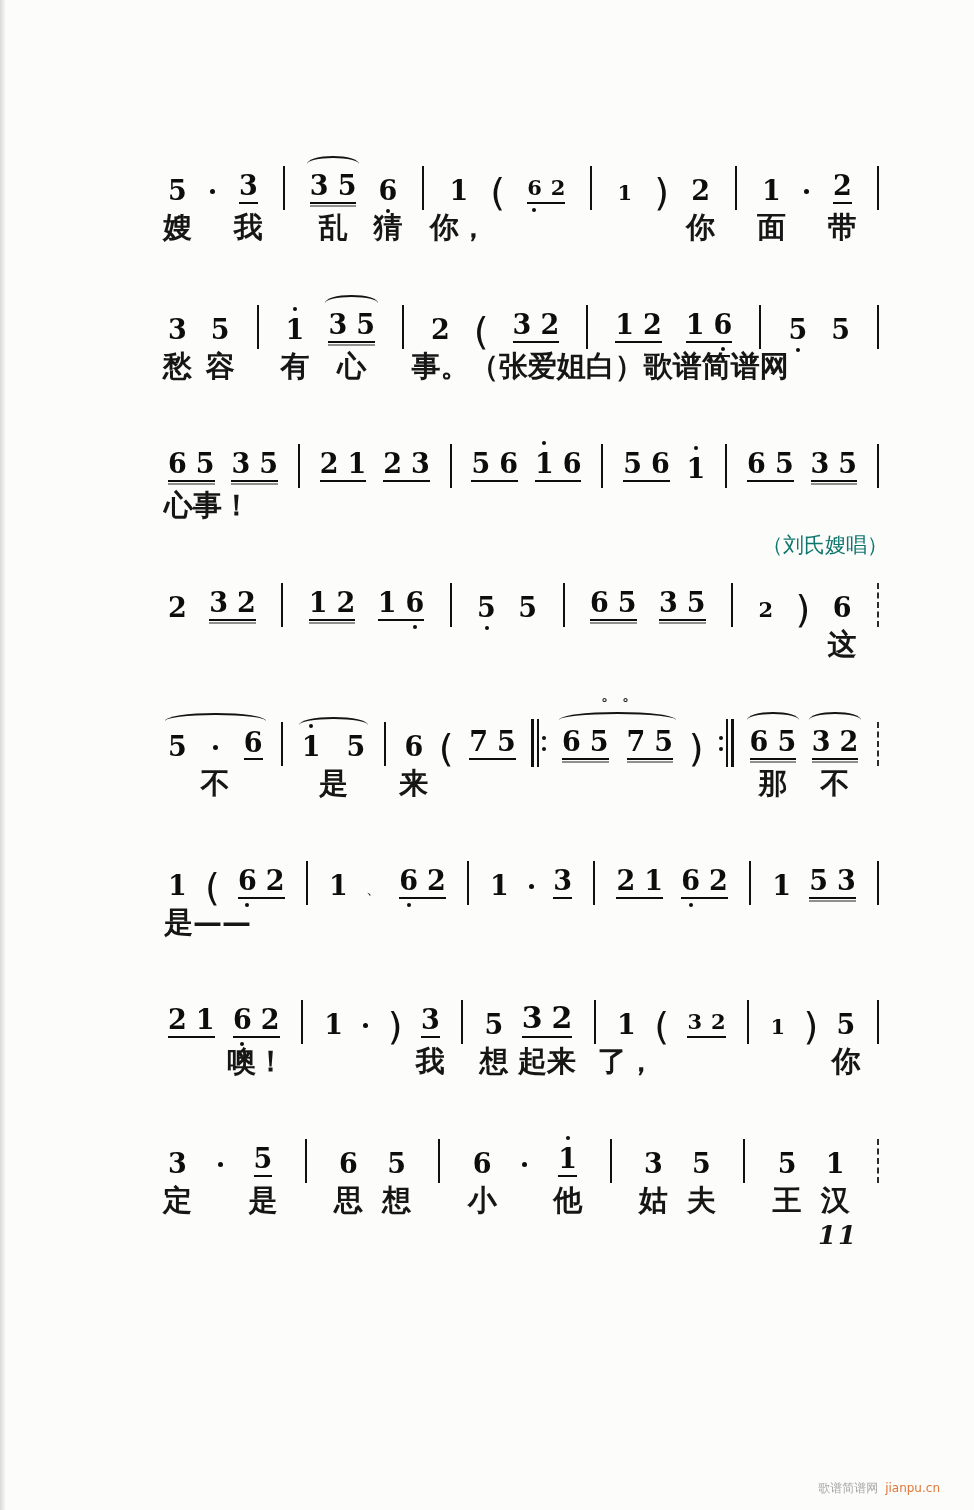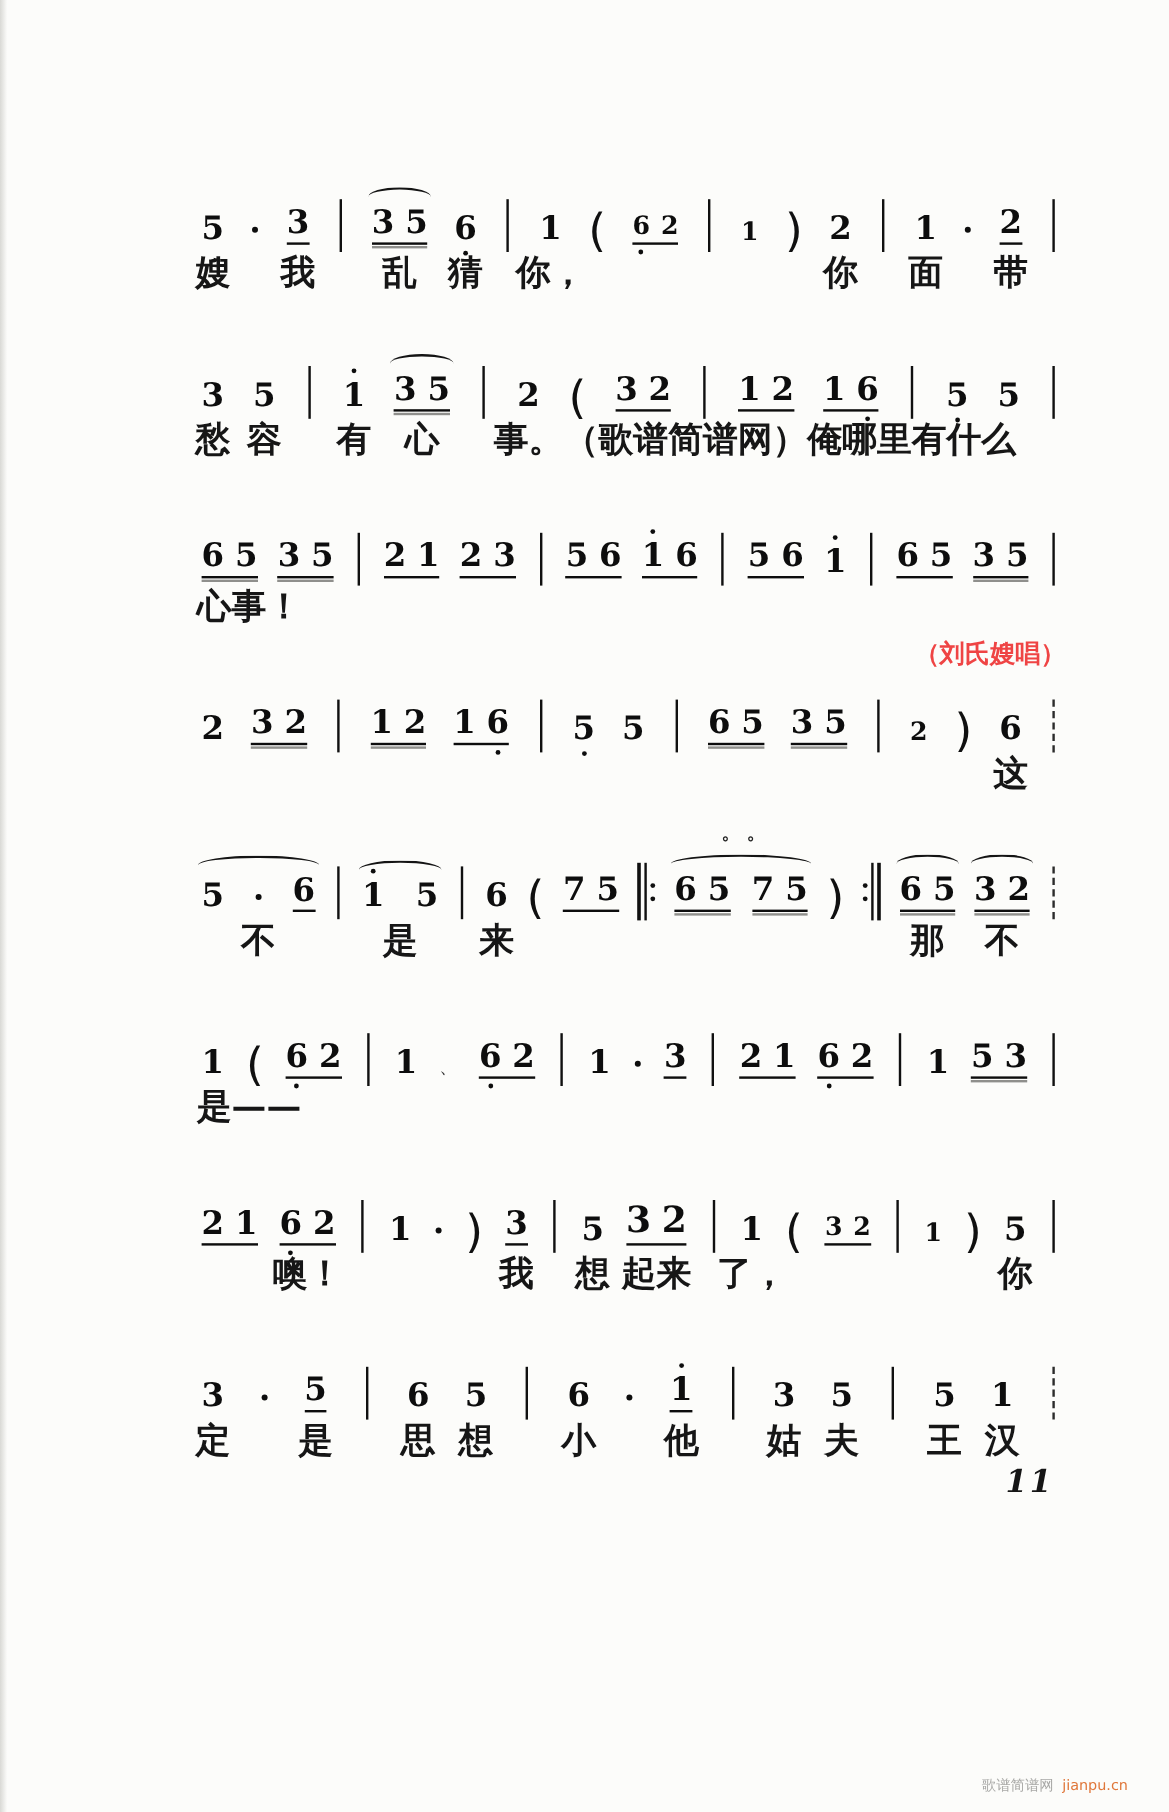--- a/index.html
+++ b/index.html
@@ -20,21 +20,21 @@
   .cell { display:flex; flex-direction:column; align-items:center; }
   .npart { height:58px; display:flex; align-items:flex-end; }
   .lpart { height:36px; margin-top:8px; position:relative; width:100%; min-width:8px; }
   .lyrictext {
     position:absolute; top:0; left:50%; transform:translateX(-50%);
     white-space:nowrap; font-size:29px; font-weight:700; color:#161616; line-height:1.1;
   }
   .lyrictext.la { left:-4px; transform:none; }
   .annotation {
     position:absolute; top:-32px; right:-6px;
-    font-size:21px; font-weight:700; color:#ef4444; white-space:nowrap;
+    font-size:21px; font-weight:400; color:#0f766e; white-space:nowrap;
   }
   .note { position:relative; display:inline-block; }
   .num { font-size:27px; font-weight:700; color:#0d0d0d; line-height:1; display:inline-block; }
   .small .num { font-size:21px; }
   .big .num { font-size:30px; }
   .hidot { position:absolute; top:-9px; left:50%; transform:translateX(-50%);
     width:4px; height:4px; border-radius:50%; background:#0d0d0d; }
   .lodot { position:absolute; bottom:-9px; left:50%; transform:translateX(-50%);
     width:4px; height:4px; border-radius:50%; background:#0d0d0d; }
   .beam .lodot { bottom:-13px; }
@@ -56,21 +56,20 @@
   .tick { font-size:15px; color:#333; line-height:1; margin-bottom:2px; }
   .rep { display:inline-flex; align-items:center; gap:3px; height:48px; margin-bottom:-7px; }
   .rep .thin { width:2px; height:100%; background:#101010; }
   .rep .thick { width:3px; height:100%; background:#101010; }
   .rep .dots { display:flex; flex-direction:column; gap:7px; }
   .rep .dots i { width:4px; height:4px; border-radius:50%; background:#101010; display:block; }
   .pagenum {
     position:absolute; left:818px; top:1220px;
     font-size:26px; font-weight:700; font-style:italic; color:#151515;
     letter-spacing:2px;
-    margin-left:20px;
   }
   .watermark {
     position:absolute; right:34px; top:1480px;
     font-size:12px; font-family:"DejaVu Sans","Liberation Sans",sans-serif;
     white-space:nowrap;
   }
   .wm-site { color:#a8a8a6; }
   .wm-url  { color:#e0773a; margin-left:7px; }
 </style>
 </head>
@@ -280,21 +279,21 @@
           </div>
           <div class="lpart">
             <span class="lyrictext">事。</span>
           </div>
         </div>
         <div class="cell">
           <div class="npart">
             <span class="paren">(</span>
           </div>
           <div class="lpart">
-            <span class="lyrictext la">（歌谱简谱网）俺哪里有什么</span>
+            <span class="lyrictext la">（张爱姐白）歌谱简谱网</span>
           </div>
         </div>
         <div class="cell">
           <div class="npart">
             <span class="beam u1">
               <span class="note"><span class="num">3</span></span>
               <span class="note"><span class="num">2</span></span>
             </span>
           </div>
           <div class="lpart"></div>

